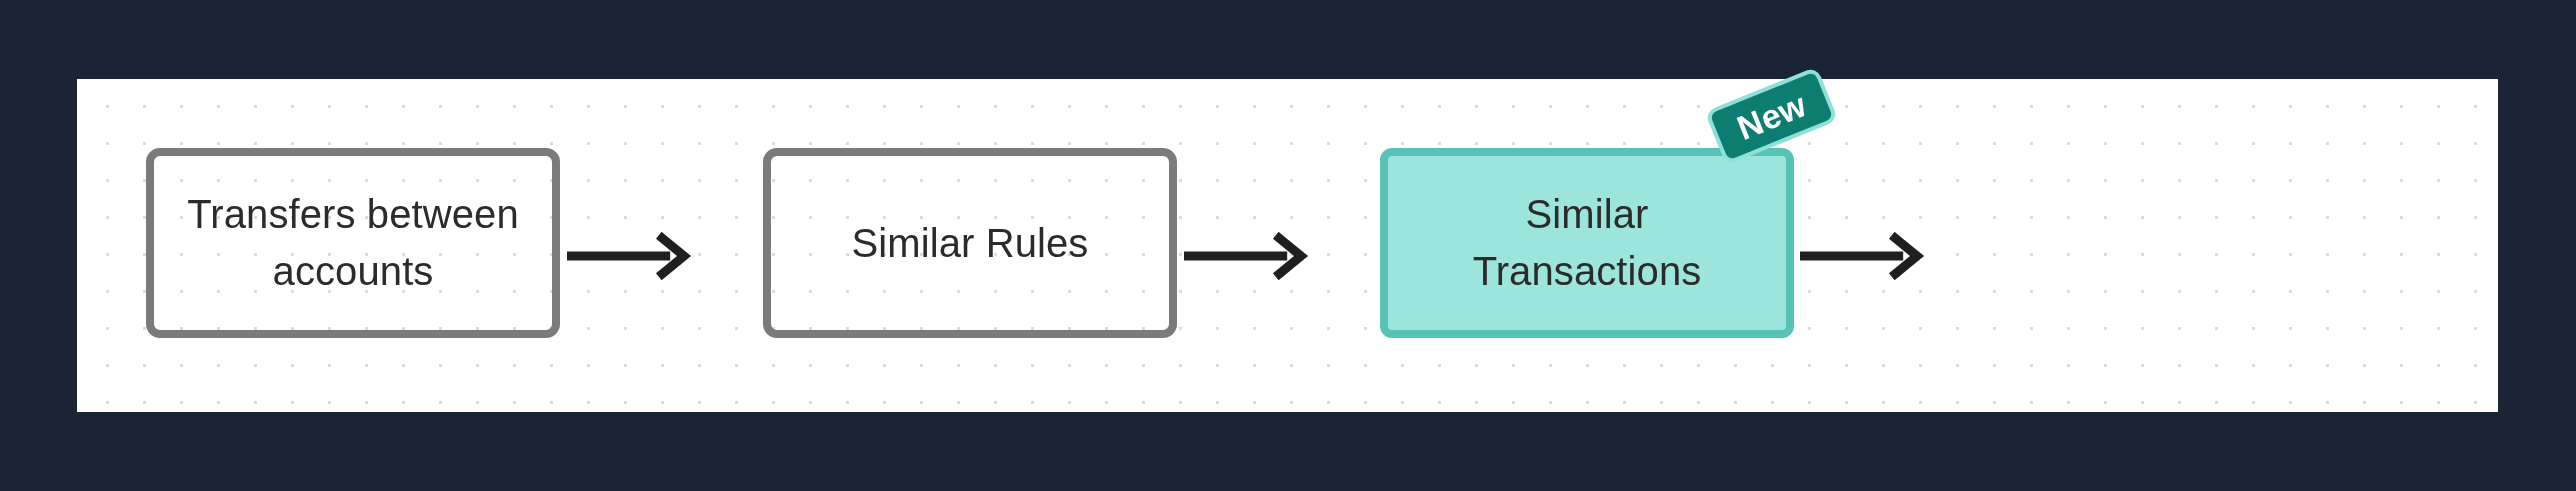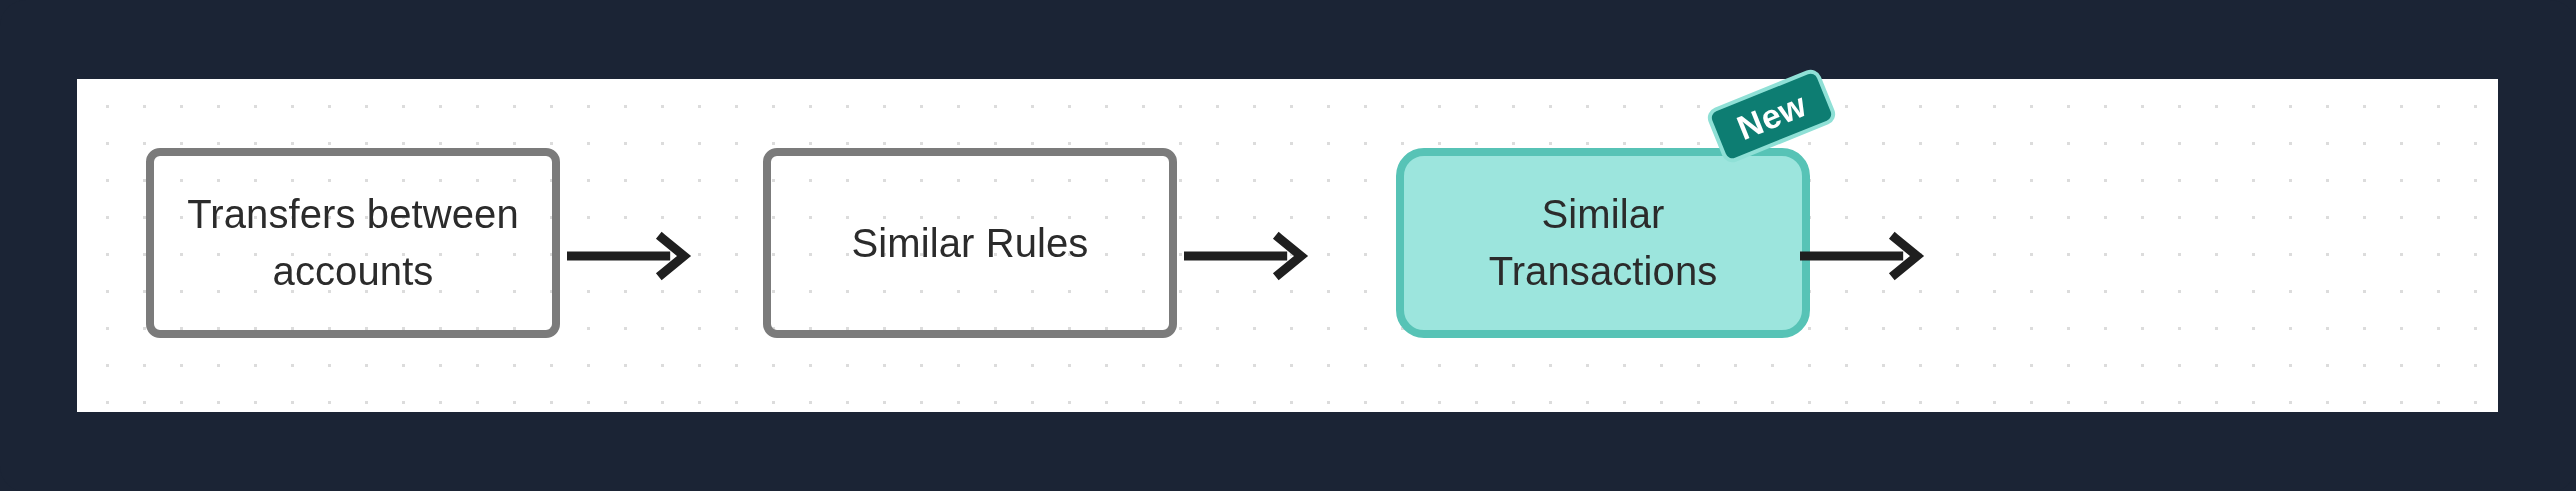--- a/index.html
+++ b/index.html
@@ -52,22 +52,21 @@
     color: #2b2b2b;
     font-size: 40px;
     line-height: 1.42;
     letter-spacing: 0.1px;
     padding: 0 22px;
   }
 
   .flow-node.highlight {
     border-color: #57c3b6;
     background: #9ce5dd;
-    border-radius: 28px;
-    margin-left: 16px;
+    border-radius: 12px;
   }
 
   .flow-node .node-label {
     display: block;
     width: 100%;
   }
 
   
   #node-transfers       { left: 69px;   top: 69px; width: 414px; height: 190px; }
   #node-platform-rules  { left: 686px;  top: 69px; width: 414px; height: 190px; }

